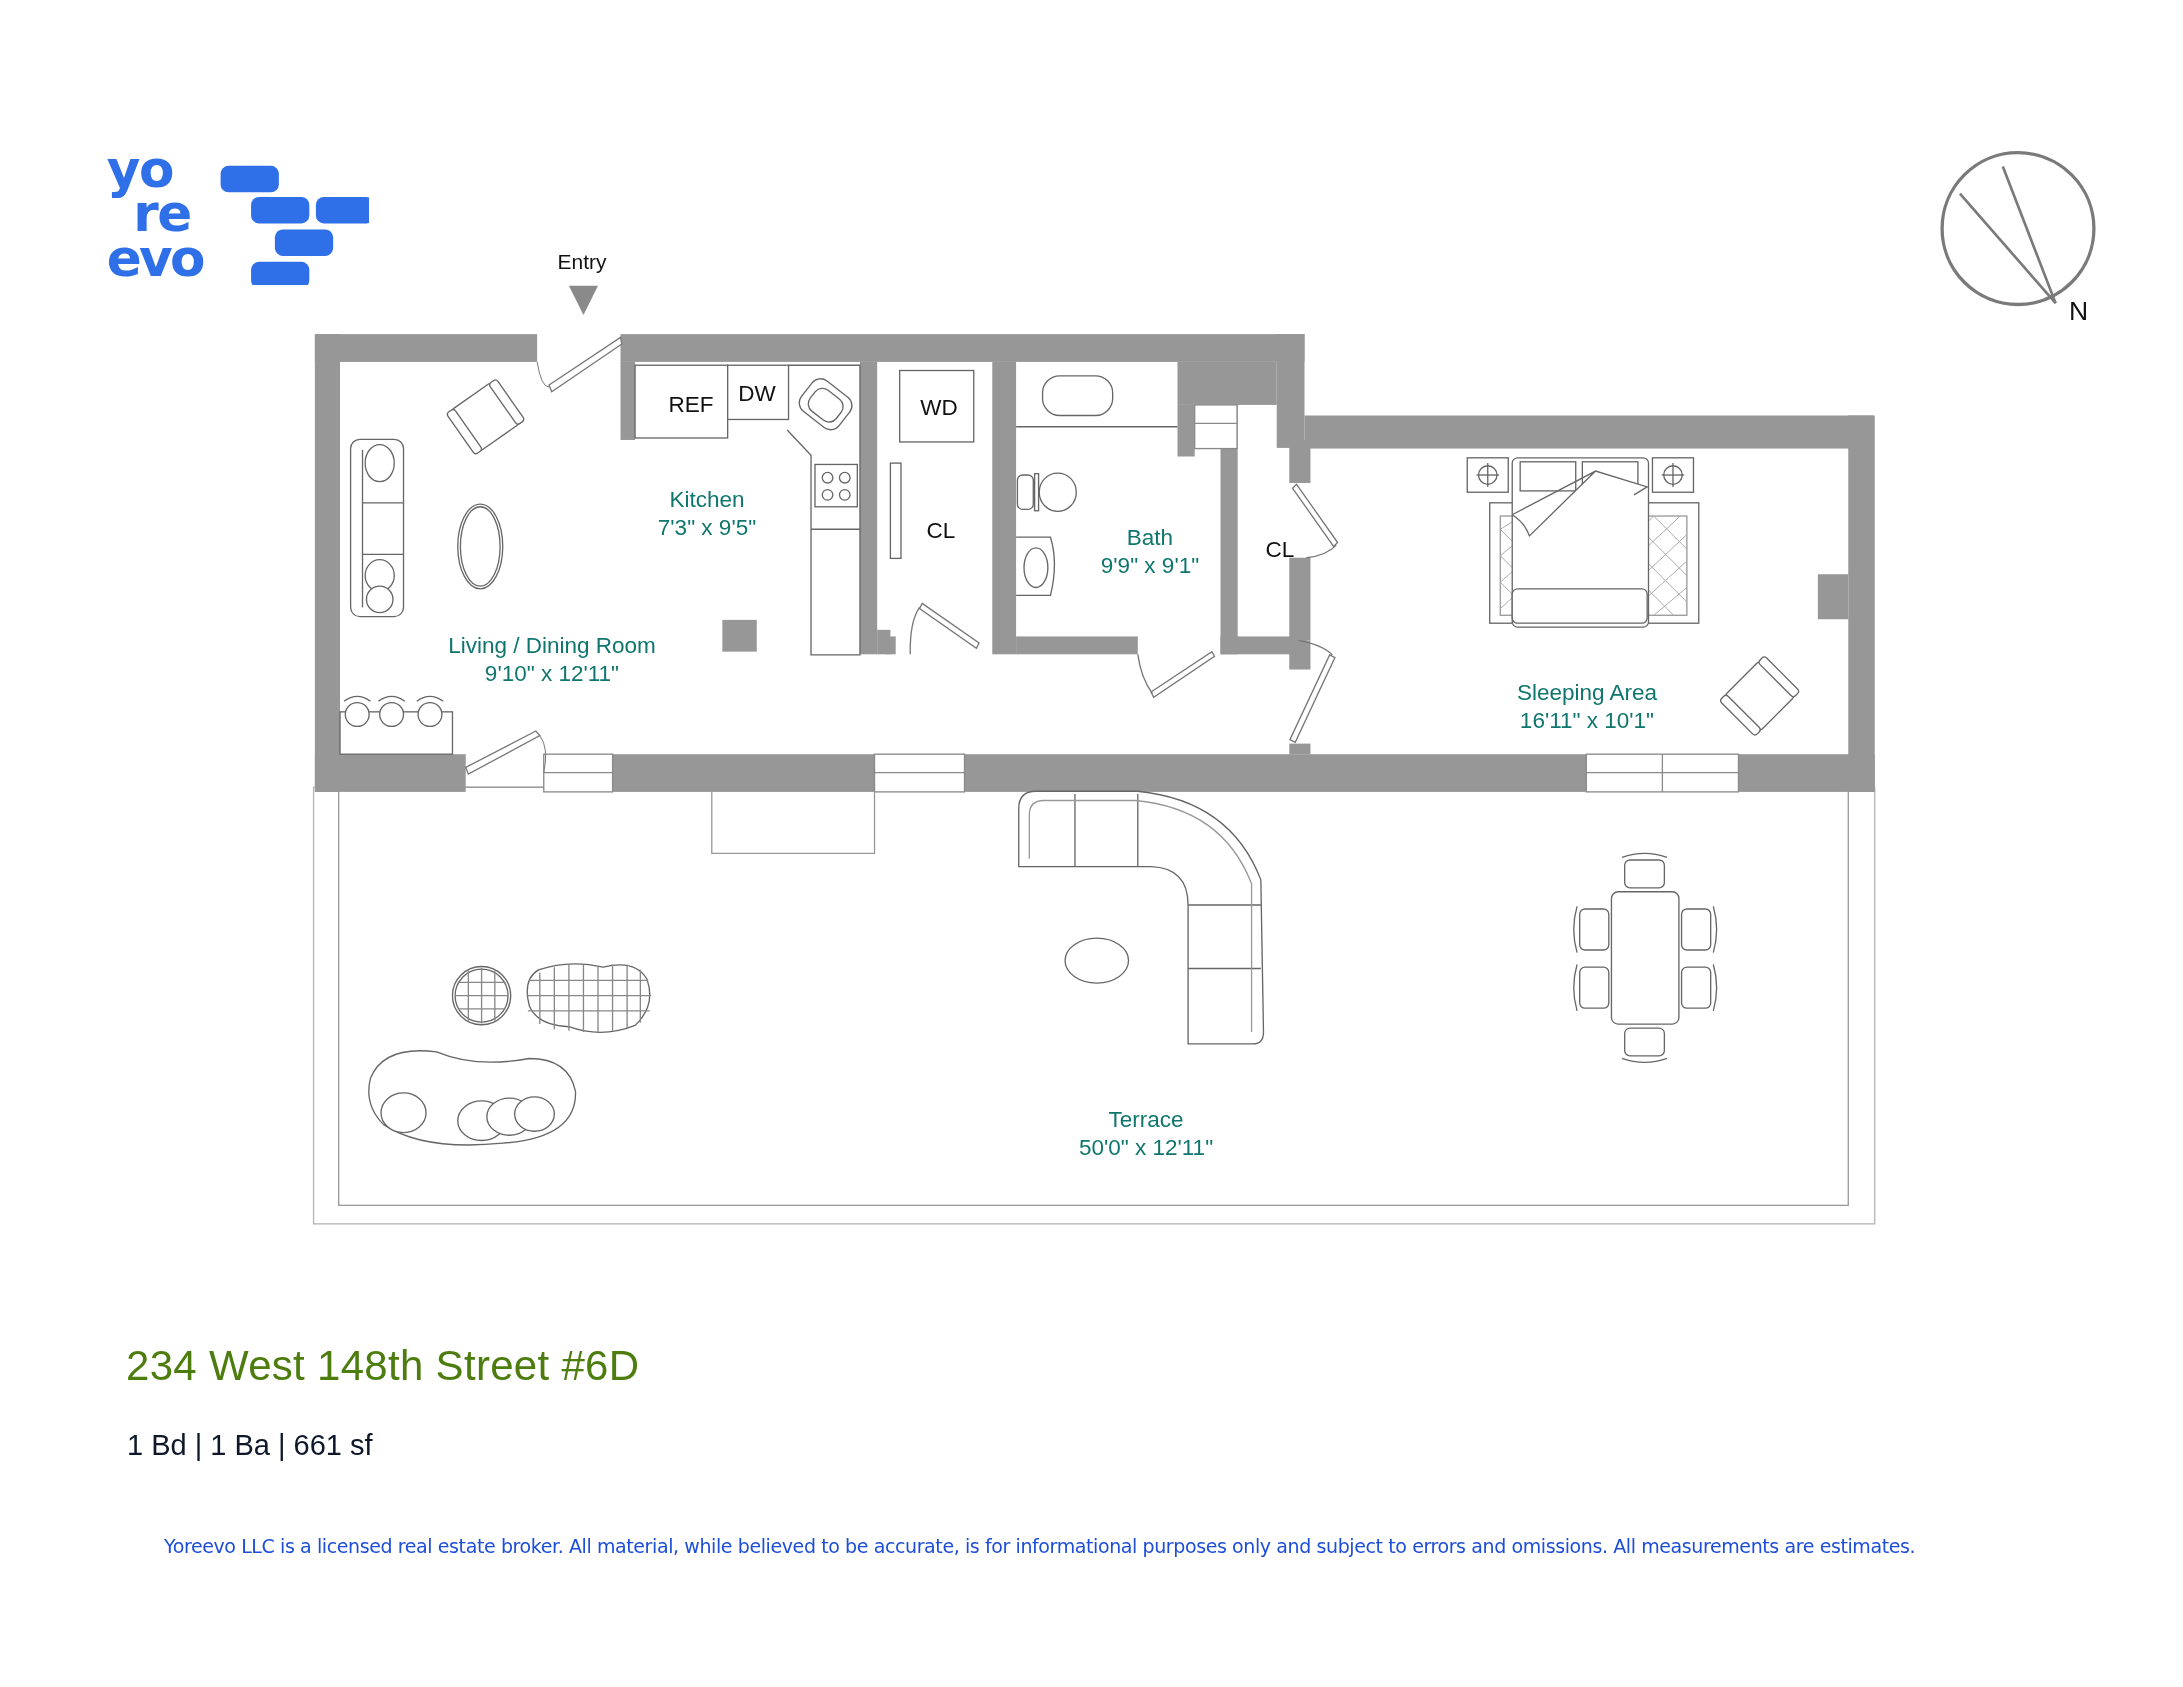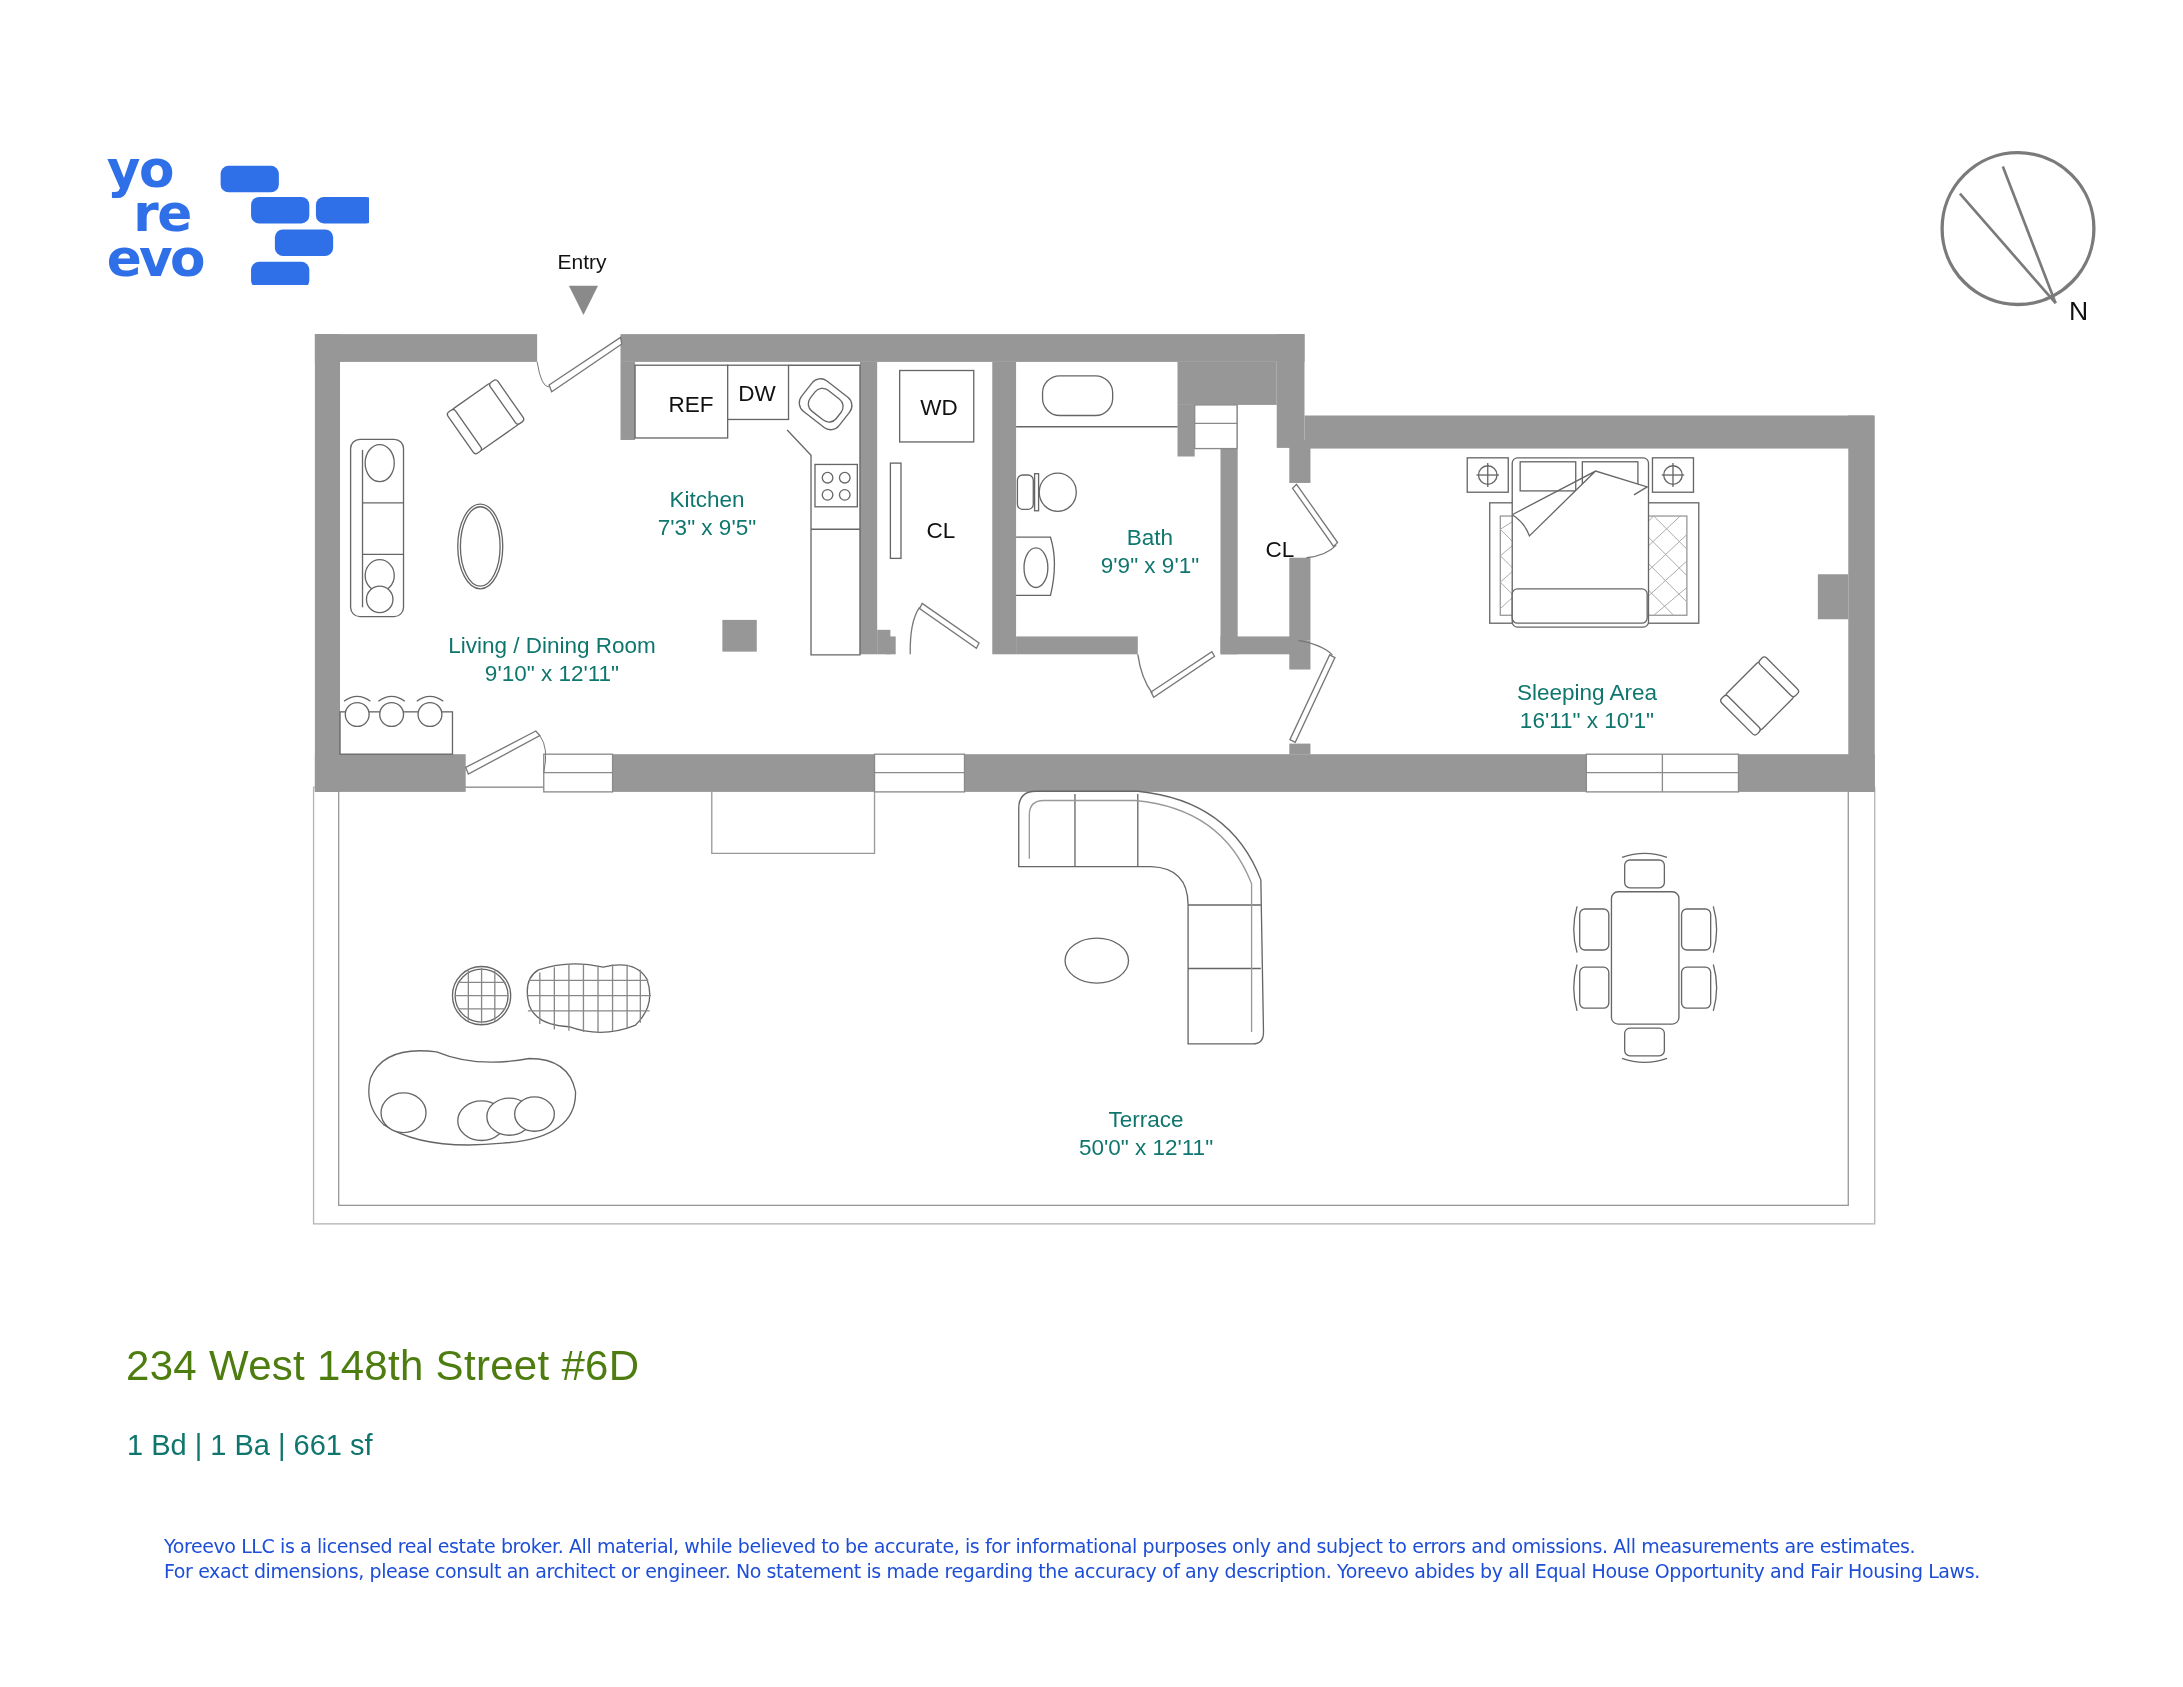--- a/index.html
+++ b/index.html
@@ -9,21 +9,21 @@
     #logo { left: 66px; top: 146px; width: 265px; height: 139px; margin-left: 38px; }
     #compass { left: 1919px; top: 146px; width: 198px; height: 185px; }
     #plan { left: 0; top: 0; width: 2183px; height: 1257px; }
     .room-label { position: absolute; text-align: center; font-size: 22.5px; line-height: 28px; color: #0f766e;
                   font-family: "Liberation Sans", sans-serif; white-space: nowrap; transform: translateX(-50%); }
     .fixture-label { position: absolute; font-size: 22.5px; color: #111; font-family: "Liberation Sans", sans-serif;
                      transform: translate(-50%, -50%); white-space: nowrap; }
     #entry-label { left: 582px; top: 250px; font-size: 21px; transform: translateX(-50%); position: absolute; }
     #north-label { position: absolute; left: 2069px; top: 296px; font-size: 26.5px; }
     #address { left: 126px; top: 1342px; font-size: 42px; letter-spacing: 0.3px; color: #4d7c0f; }
-    #specs { left: 127px; top: 1429px; font-size: 29px; color: #0f766e; }
+    #specs { left: 127px; top: 1429px; font-size: 29px; color: #0f172a; }
     #disclaimer { left: 164px; top: 1534px; width: 1800px; font-size: 19px; line-height: 25px; color: #1d4ed8;
                   font-family: "DejaVu Sans", sans-serif; letter-spacing: -0.4px; }
     #disclaimer div { white-space: nowrap; }
   </style>
 </head>
 <body>
 
 <div id="logo" class="abs">
   <svg width="265" height="139" viewBox="0 0 400 210">
     <g fill="#2f6fe8">
@@ -275,15 +275,14 @@
 <div class="fixture-label" style="left:757px; top:394px;">DW</div>
 <div class="fixture-label" style="left:939px; top:408px;">WD</div>
 <div class="fixture-label" style="left:941px; top:531px;">CL</div>
 <div class="fixture-label" style="left:1280px; top:550px;">CL</div>
 
 <div id="address" class="abs">234 West 148th Street #6D</div>
 <div id="specs" class="abs">1 Bd | 1 Ba | 661 sf</div>
 
 <div id="disclaimer" class="abs">
   <div>Yoreevo LLC is a licensed real estate broker. All material, while believed to be accurate, is for informational purposes only and subject to errors and omissions. All measurements are estimates.</div>
-  <div>For exact dimensions, please consult an architect or engineer. No statement is made regarding the accuracy of any description. Yoreevo abides by all Equal House Opportunity and Fair Housing Laws.</div>
 </div>
 
 
 </body></html>

